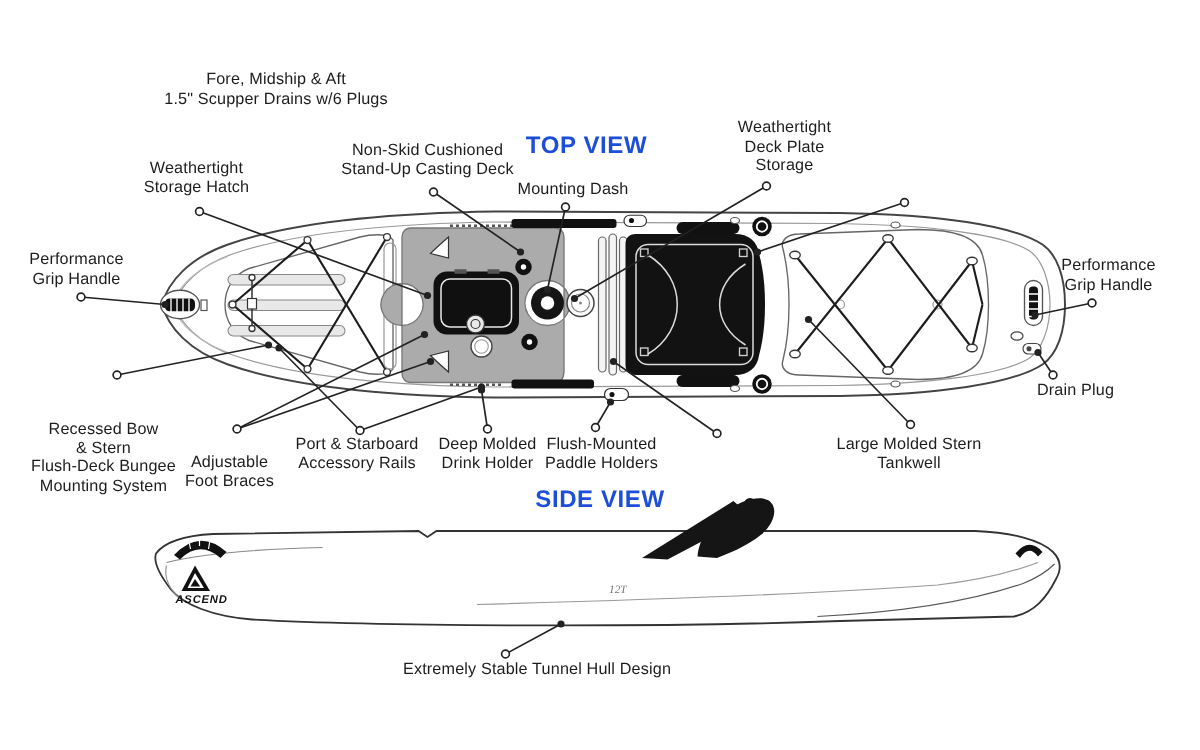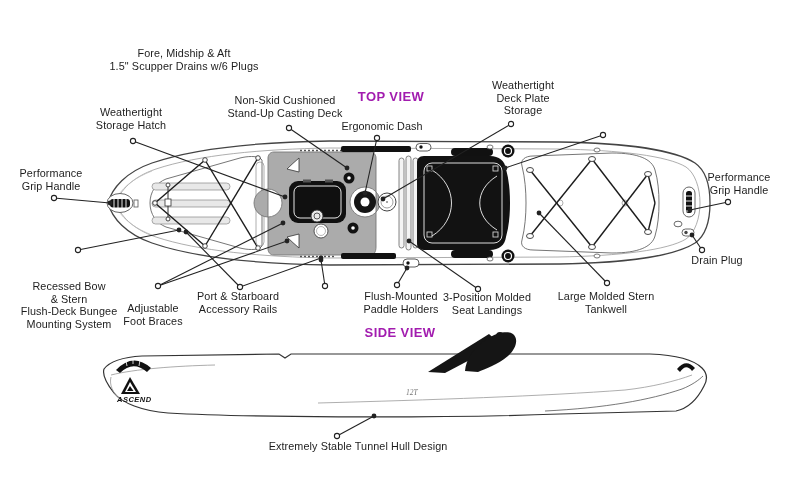--- a/index.html
+++ b/index.html
@@ -1,21 +1,21 @@
 <!DOCTYPE html>
 <html><head>
 <meta charset="utf-8">
 <style>
   html,body{margin:0;padding:0;background:#fff;}
   .stage{position:relative;width:800px;height:500px;background:#fff;overflow:hidden;
          font-family:"Liberation Sans",sans-serif;}
   .stage svg{position:absolute;left:0;top:0;}
   .lbl{position:absolute;transform:translateX(-50%);text-align:center;
        font-size:10.8px;line-height:1.17;color:#1d1d1d;white-space:pre-line;letter-spacing:.1px;}
-  .title{font-weight:bold;font-size:13px;letter-spacing:.4px;color:#a21caf;}
+  .title{font-weight:bold;font-size:16px;letter-spacing:.4px;color:#1d4ed8;}
   
   .p-scupper{left:184px;top:47px;}
   .p-flatgunnel{left:50px;top:78px;}
   .p-hatch{left:131px;top:106px;}
   .p-nonskid{left:285px;top:94px;}
   .p-topview{left:391px;top:89px;}
   .p-dash{left:382px;top:120px;}
   .p-deckplate{left:523px;top:79px;}
   .p-deluxe{left:616px;top:101px;}
   .p-gripL{left:51px;top:167px;}
@@ -325,38 +325,38 @@
   </g>
 </svg>
 
   <div class="lbl p-scupper">Fore, Midship &amp; Aft
 1.5" Scupper Drains w/6 Plugs</div>
   <div class="lbl p-hatch">Weathertight
 Storage Hatch</div>
   <div class="lbl p-nonskid">Non-Skid Cushioned
 Stand-Up Casting Deck</div>
   <div class="lbl title p-topview">TOP VIEW</div>
-  <div class="lbl p-dash">Ergonomic Dash</div>
+  <div class="lbl p-dash">Mounting Dash</div>
   <div class="lbl p-deckplate">Weathertight
 Deck Plate
 Storage</div>
   <div class="lbl p-gripL">Performance
 Grip Handle</div>
   <div class="lbl p-gripR">Performance
 Grip Handle</div>
   <div class="lbl p-recessed">Recessed Bow
 &amp; Stern
 Flush-Deck Bungee
 Mounting System</div>
   <div class="lbl p-foot">Adjustable
 Foot Braces</div>
   <div class="lbl p-rails">Port &amp; Starboard
 Accessory Rails</div>
+  <div class="lbl p-drink">Deep Molded
+Drink Holder</div>
   <div class="lbl p-paddle">Flush-Mounted
 Paddle Holders</div>
-  <div class="lbl p-seatland">3-Position Molded
-Seat Landings</div>
   <div class="lbl p-tankwell">Large Molded Stern
 Tankwell</div>
   <div class="lbl p-drain">Drain Plug</div>
   <div class="lbl title p-sideview">SIDE VIEW</div>
   <div class="lbl p-tunnel">Extremely Stable Tunnel Hull Design</div>
 </div>
 
 </body></html>

